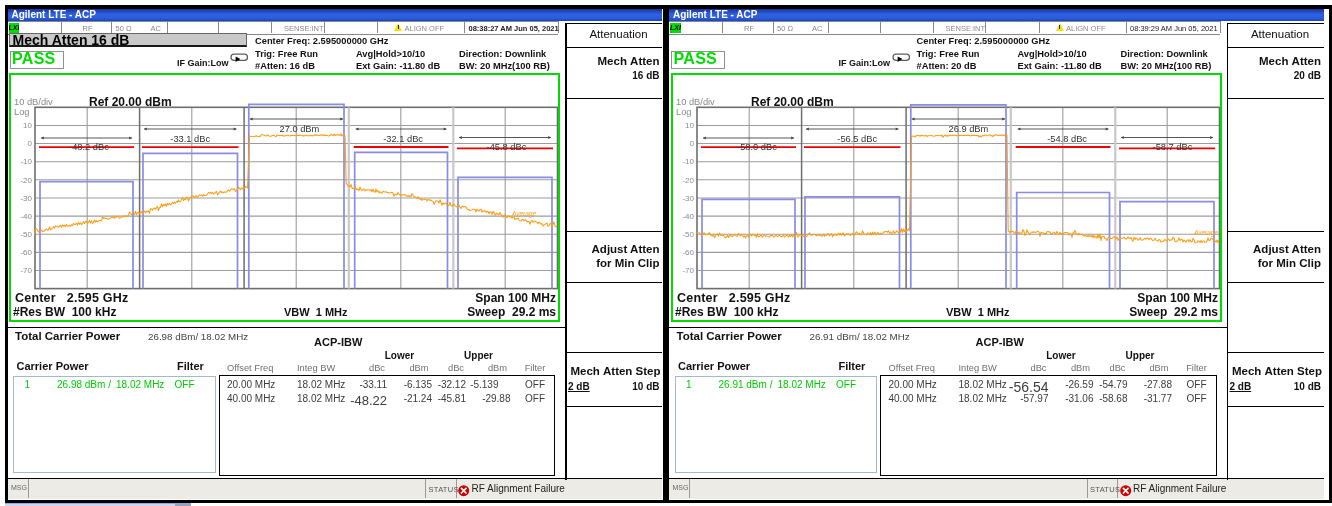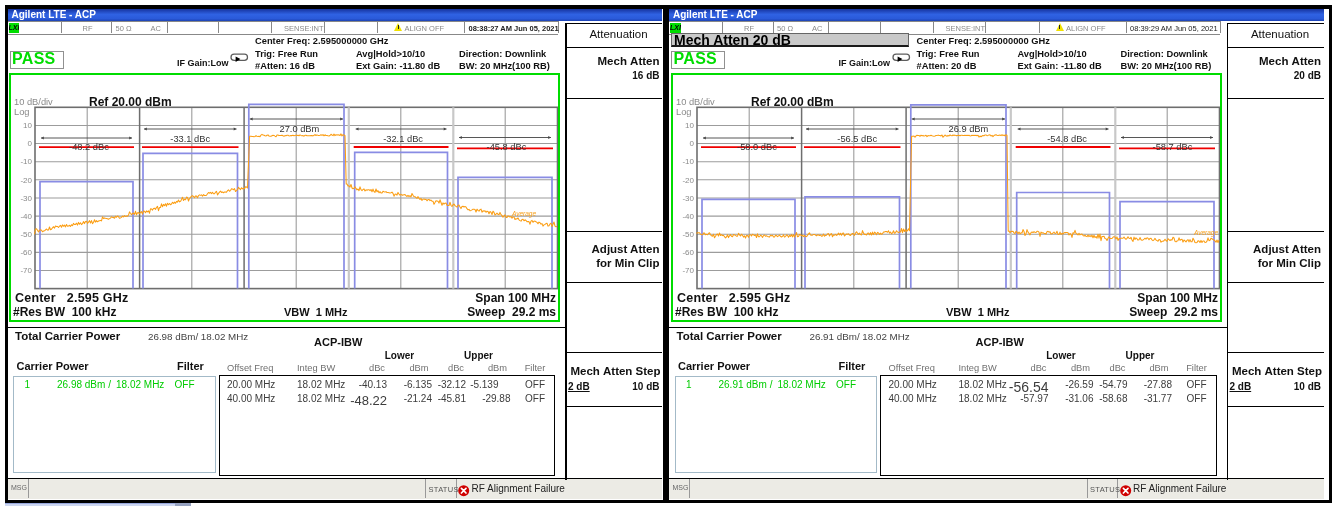--- a/index.html
+++ b/index.html
@@ -25,20 +25,23 @@
       <span style="position:absolute;left:0px;top:0.5px;font-size:7px;font-style:italic;font-weight:bold;color:#000">LXI</span>
     </div>
     <div style="position:absolute;left:75px;top:15px;font-size:7.5px;color:#8a8a8a;font-weight:normal;white-space:nowrap">RF</div>
     <div style="position:absolute;left:108px;top:15px;font-size:7.5px;color:#8a8a8a;font-weight:normal;white-space:nowrap">50 Ω</div>
     <div style="position:absolute;left:143px;top:15px;font-size:7.5px;color:#8a8a8a;font-weight:normal;white-space:nowrap">AC</div>
     <div style="position:absolute;left:276.5px;top:15px;font-size:7.5px;color:#8a8a8a;font-weight:normal;white-space:nowrap">SENSE:INT</div>
     <div style="position:absolute;left:386.5px;top:14.5px;width:0;height:0;border-left:4.5px solid transparent;border-right:4.5px solid transparent;border-bottom:8px solid #f2e200"></div>
     <div style="position:absolute;left:390px;top:16.5px;width:1.2px;height:3.5px;background:#222"></div>
     <div style="position:absolute;left:397px;top:15px;font-size:7.5px;color:#8a8a8a;font-weight:normal;white-space:nowrap">ALIGN OFF</div>
     <div style="position:absolute;left:461px;top:15px;font-size:7.5px;color:#222;font-weight:bold;white-space:nowrap">08:38:27 AM Jun 05, 2021</div>
+    <div style="position:absolute;left:1.5px;top:24.5px;width:238px;height:13.5px;background:#c9c9c9;border:1px solid #666;border-bottom:2px solid #1a1a1a;box-sizing:border-box">
+      <span style="position:absolute;left:2.5px;top:-2px;font-size:14px;font-weight:bold;color:#000;white-space:nowrap">Mech Atten 16 dB</span>
+    </div>
     <div style="position:absolute;left:2px;top:42px;width:54px;height:18.5px;background:#fff;border:1px solid #919191;box-sizing:border-box">
       <span style="position:absolute;left:1.5px;top:-1.5px;font-size:16px;font-weight:bold;color:#00dd00;letter-spacing:0.3px">PASS</span>
     </div>
     <div style="position:absolute;left:169.5px;top:49.5px;font-size:9px;font-weight:bold;color:#111;white-space:nowrap">IF Gain:Low</div>
     <div style="position:absolute;left:222.5px;top:41px;width:20px;height:10px;"><svg width="20" height="11" viewBox="0 0 20 11">
         <rect x="1" y="1.2" width="16.5" height="6.2" rx="3.1" fill="none" stroke="#5d5d5d" stroke-width="1.25"></rect>
         <path d="M5.6,3.6 L5.6,9.0 L10.4,6.1 z" fill="#000"></path>
       </svg></div>
     <div style="position:absolute;left:247.5px;top:26.5px;font-size:9.3px;font-weight:bold;color:#111;line-height:12.6px;white-space:nowrap">Center Freq: 2.595000000 GHz<br>Trig: Free Run<br>#Atten: 16 dB</div>
     <div style="position:absolute;left:348.5px;top:26.5px;font-size:9.3px;font-weight:bold;color:#111;line-height:12.6px;white-space:nowrap">&nbsp;<br>Avg|Hold&gt;10/10<br>Ext Gain: -11.80 dB</div>
@@ -131,21 +134,21 @@
     <div style="position:absolute;left:439.5px;top:354.5px;width:60px;text-align:right;font-size:9.3px;color:#707070;white-space:nowrap">dBm</div>
     <div style="position:absolute;left:497.5px;top:354.5px;width:60px;text-align:center;font-size:9.3px;color:#707070;white-space:nowrap">Filter</div>
     <div style="position:absolute;left:5.5px;top:367.5px;width:202.5px;height:97px;border:1px solid #a3bac8;box-sizing:border-box"></div>
     <div style="position:absolute;left:17px;top:370px;font-size:10px;color:#00cc00;white-space:nowrap">1</div>
     <div style="position:absolute;left:49.5px;top:370px;font-size:10px;color:#00cc00;white-space:nowrap">26.98 dBm /</div>
     <div style="position:absolute;left:108.5px;top:370px;font-size:10px;color:#00cc00;white-space:nowrap">18.02 MHz</div>
     <div style="position:absolute;left:167px;top:370px;font-size:10px;color:#00cc00;white-space:nowrap">OFF</div>
     <div style="position:absolute;left:211px;top:366.5px;width:336.5px;height:101px;border:1.5px solid #000;box-sizing:border-box"></div>
     <div style="position:absolute;left:219.5px;top:370px;font-size:10px;color:#3c3c3c;white-space:nowrap">20.00 MHz</div>
     <div style="position:absolute;left:289.5px;top:370px;font-size:10px;color:#3c3c3c;white-space:nowrap">18.02 MHz</div>
-    <div style="position:absolute;left:319.5px;top:370px;width:60px;text-align:right;font-size:10px;color:#3c3c3c;white-space:nowrap">-40.13</div>
+    <div style="position:absolute;left:319.5px;top:370px;width:60px;text-align:right;font-size:10px;color:#3c3c3c;white-space:nowrap">-33.11</div>
     <div style="position:absolute;left:364.5px;top:370px;width:60px;text-align:right;font-size:10px;color:#3c3c3c;white-space:nowrap">-6.135</div>
     <div style="position:absolute;left:398.5px;top:370px;width:60px;text-align:right;font-size:10px;color:#3c3c3c;white-space:nowrap">-32.12</div>
     <div style="position:absolute;left:443px;top:370px;width:48px;text-align:right;font-size:10px;color:#3c3c3c;white-space:nowrap">-5.139</div>
     <div style="position:absolute;left:497.5px;top:370px;width:60px;text-align:center;font-size:10px;color:#3c3c3c;white-space:nowrap">OFF</div>
     <div style="position:absolute;left:219.5px;top:384px;font-size:10px;color:#3c3c3c;white-space:nowrap">40.00 MHz</div>
     <div style="position:absolute;left:289.5px;top:384px;font-size:10px;color:#3c3c3c;white-space:nowrap">18.02 MHz</div>
     <div style="position:absolute;left:319.5px;top:384px;width:60px;text-align:right;font-size:13px;color:#3c3c3c;white-space:nowrap">-48.22</div>
     <div style="position:absolute;left:364.5px;top:384px;width:60px;text-align:right;font-size:10px;color:#3c3c3c;white-space:nowrap">-21.24</div>
     <div style="position:absolute;left:398.5px;top:384px;width:60px;text-align:right;font-size:10px;color:#3c3c3c;white-space:nowrap">-45.81</div>
     <div style="position:absolute;left:443px;top:384px;width:60px;text-align:right;font-size:10px;color:#3c3c3c;white-space:nowrap">-29.88</div>
@@ -197,23 +200,20 @@
       <span style="position:absolute;left:0px;top:0.5px;font-size:7px;font-style:italic;font-weight:bold;color:#000">LXI</span>
     </div>
     <div style="position:absolute;left:75px;top:15px;font-size:7.5px;color:#8a8a8a;font-weight:normal;white-space:nowrap">RF</div>
     <div style="position:absolute;left:108px;top:15px;font-size:7.5px;color:#8a8a8a;font-weight:normal;white-space:nowrap">50 Ω</div>
     <div style="position:absolute;left:143px;top:15px;font-size:7.5px;color:#8a8a8a;font-weight:normal;white-space:nowrap">AC</div>
     <div style="position:absolute;left:276.5px;top:15px;font-size:7.5px;color:#8a8a8a;font-weight:normal;white-space:nowrap">SENSE:INT</div>
     <div style="position:absolute;left:386.5px;top:14.5px;width:0;height:0;border-left:4.5px solid transparent;border-right:4.5px solid transparent;border-bottom:8px solid #f2e200"></div>
     <div style="position:absolute;left:390px;top:16.5px;width:1.2px;height:3.5px;background:#222"></div>
     <div style="position:absolute;left:397px;top:15px;font-size:7.5px;color:#8a8a8a;font-weight:normal;white-space:nowrap">ALIGN OFF</div>
     <div style="position:absolute;left:461px;top:15px;font-size:7.5px;color:#222;font-weight:normal;white-space:nowrap">08:39:29 AM Jun 05, 2021</div>
-    <div style="position:absolute;left:1.5px;top:24.5px;width:238px;height:13.5px;background:#c9c9c9;border:1px solid #666;border-bottom:2px solid #1a1a1a;box-sizing:border-box">
-      <span style="position:absolute;left:2.5px;top:-2px;font-size:14px;font-weight:bold;color:#000;white-space:nowrap">Mech Atten 20 dB</span>
-    </div>
     <div style="position:absolute;left:2px;top:42px;width:54px;height:18.5px;background:#fff;border:1px solid #919191;box-sizing:border-box">
       <span style="position:absolute;left:1.5px;top:-1.5px;font-size:16px;font-weight:bold;color:#00dd00;letter-spacing:0.3px">PASS</span>
     </div>
     <div style="position:absolute;left:169.5px;top:49.5px;font-size:9px;font-weight:bold;color:#111;white-space:nowrap">IF Gain:Low</div>
     <div style="position:absolute;left:222.5px;top:41px;width:20px;height:10px;"><svg width="20" height="11" viewBox="0 0 20 11">
         <rect x="1" y="1.2" width="16.5" height="6.2" rx="3.1" fill="none" stroke="#5d5d5d" stroke-width="1.25"></rect>
         <path d="M5.6,3.6 L5.6,9.0 L10.4,6.1 z" fill="#000"></path>
       </svg></div>
     <div style="position:absolute;left:247.5px;top:26.5px;font-size:9.3px;font-weight:bold;color:#111;line-height:12.6px;white-space:nowrap">Center Freq: 2.595000000 GHz<br>Trig: Free Run<br>#Atten: 20 dB</div>
     <div style="position:absolute;left:348.5px;top:26.5px;font-size:9.3px;font-weight:bold;color:#111;line-height:12.6px;white-space:nowrap">&nbsp;<br>Avg|Hold&gt;10/10<br>Ext Gain: -11.80 dB</div>

